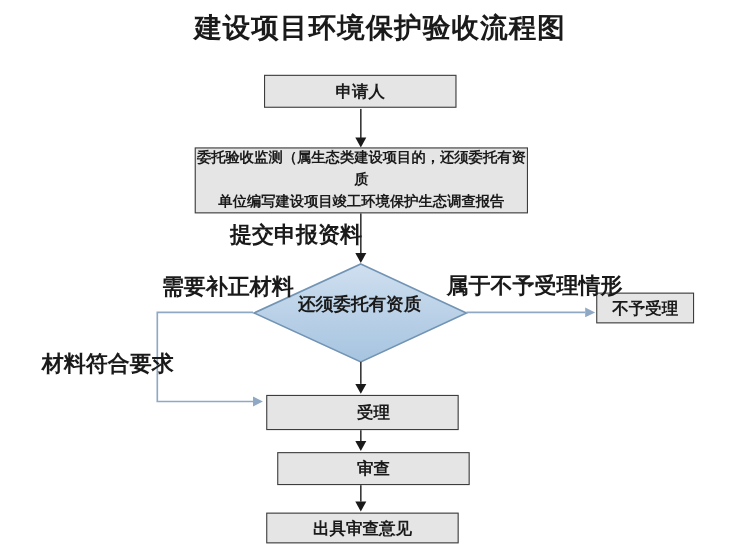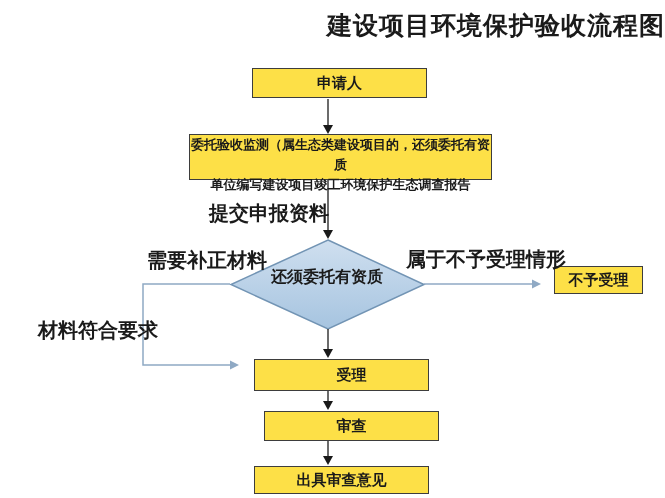--- a/index.html
+++ b/index.html
@@ -7,38 +7,37 @@
     position:relative;
     width:665px;height:498px;
     background:#ffffff;
     font-family:"Liberation Sans","DejaVu Sans",sans-serif;
     color:#1a1a1a;
     overflow:hidden;
   }
   .title{
     position:absolute;top:9px;left:0;width:665px;
     box-sizing:border-box;padding-left:26px;
-    text-align:right;
+    text-align:center;
     font-size:25px;font-weight:700;letter-spacing:1px;
   }
   .connectors{position:absolute;left:0;top:0;}
   .node{
     position:absolute;
     box-sizing:border-box;
     border:1.5px solid #3d3d3d;
-    background:#fde047;
+    background:#e5e5e5;
     display:flex;align-items:center;justify-content:center;
     font-size:15px;font-weight:700;
     text-align:center;
-    margin-left:12px;
   }
   .node-applicant{left:240px;top:68px;width:175px;height:30px;}
   .node-entrust{
-    left:177px;top:134px;width:303px;height:46px;
-    flex-direction:column;justify-content:space-between;
+    left:177px;top:134px;width:303px;height:60px;
+    flex-direction:column;justify-content:flex-end;
     font-size:13px;line-height:20px;font-weight:700;
   }
   .node-reject{left:542px;top:266px;width:89px;height:28px;}
   .node-accept{left:242px;top:359px;width:175px;height:32px;padding-left:20px;}
   .node-examine{left:252px;top:411px;width:175px;height:30px;}
   .node-opinion{left:242px;top:466px;width:175px;height:28px;}
   .diamond-label{
     position:absolute;left:230px;top:240px;width:194px;height:89px;
     display:flex;align-items:center;justify-content:center;
     box-sizing:border-box;padding-bottom:14px;

